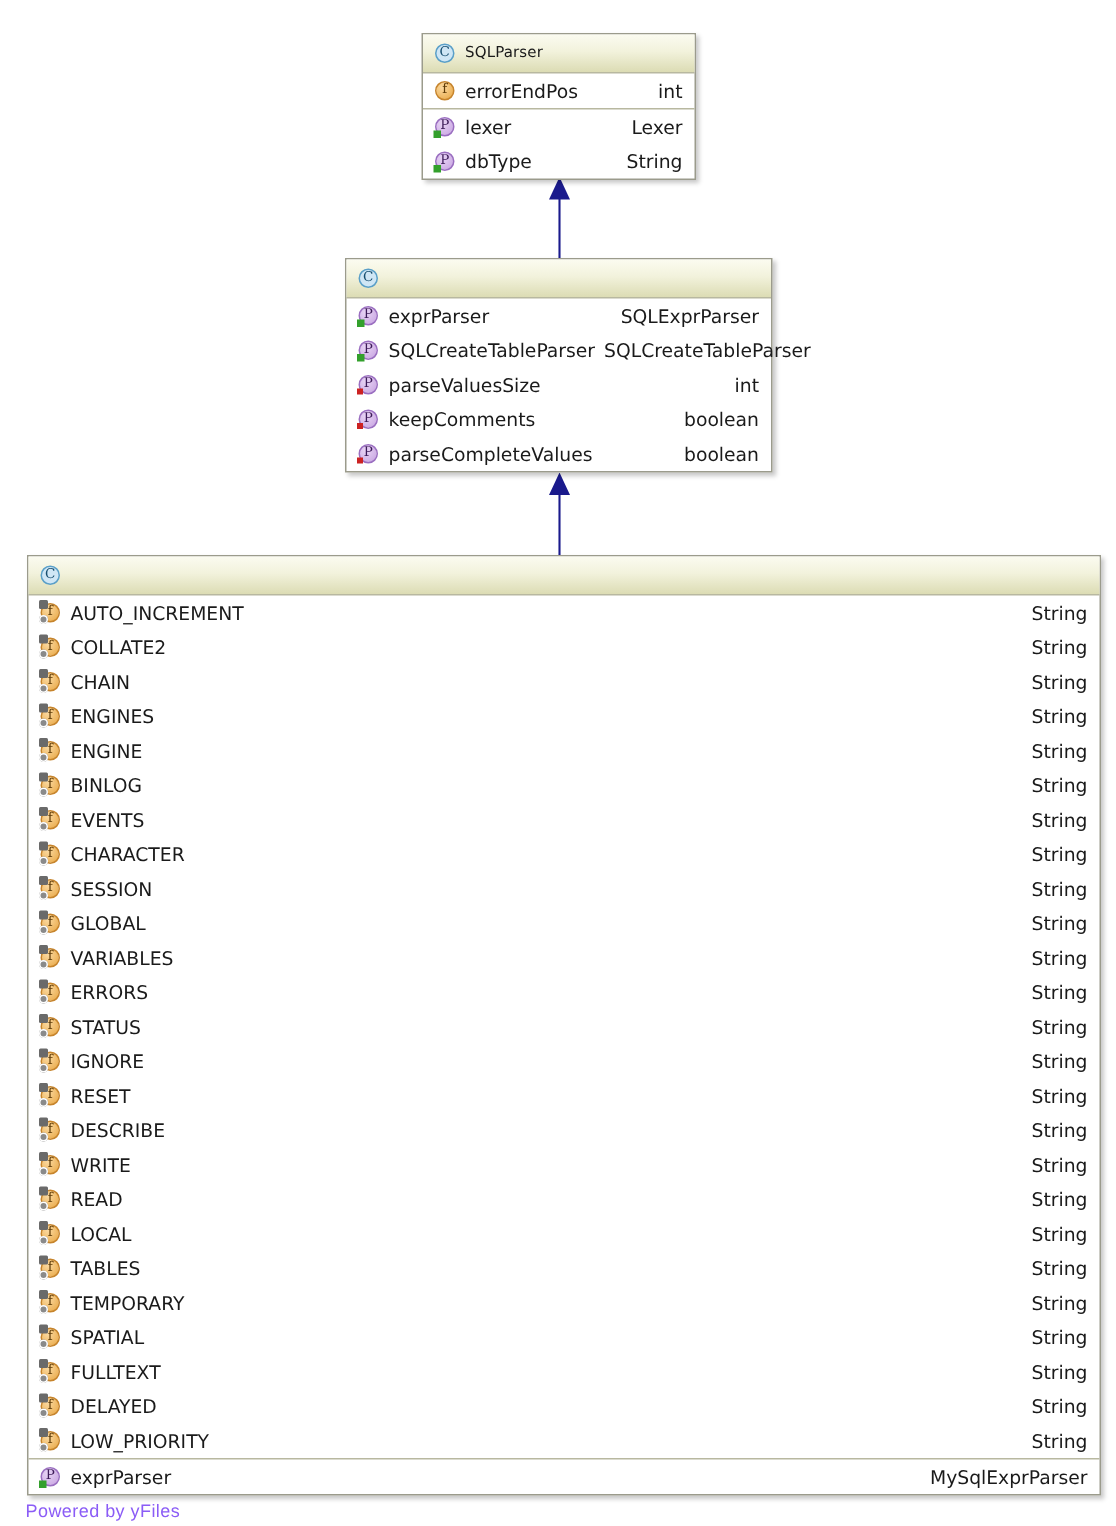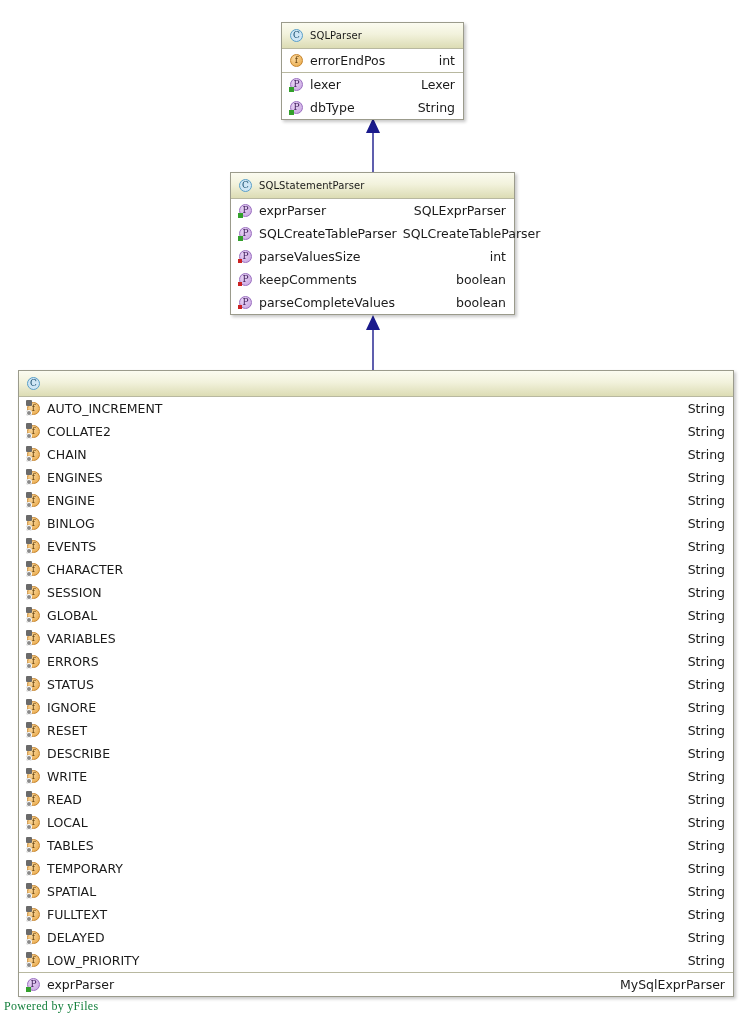--- a/index.html
+++ b/index.html
@@ -156,25 +156,25 @@
 
   
   .edge {
     position: absolute;
   }
   .edge svg { display: block; }
 
   
   .watermark {
     position: absolute;
-    left: 4px;
+    left: 17px;
     bottom: 3px;
     font-size: 12px;
-    color: #15803d;
-    font-family: Liberation Serif, serif;
+    color: #8b5cf6;
+    font-family: Liberation Sans, sans-serif;
     letter-spacing: 0.3px;
   }
 </style>
 </head>
 <body>
 
 <div class="edge" style="left:363px; top:118px; width:20px; height:54px;">
   <svg width="20" height="54" viewBox="0 0 20 54">
     <line x1="10" y1="54" x2="10" y2="13" stroke="#1a1a8c" stroke-width="1.4"></line>
     <polygon points="10,0 3,15 17,15" fill="#1a1a8c"></polygon>
@@ -227,21 +227,20 @@
       <span class="m-type">String</span>
     </div>
   </div>
 </div>
 
 <div class="uml-class" style="left:230px; top:172px; width:285px;">
   <div class="uml-header">
     <span class="ic ic-class">
         <span class="disc">C</span>
       </span>
-    <span class="cls-name">SQLStatementParser</span>
   </div>
 
   <div class="uml-section">
     <div class="uml-row">
       <span class="ic ic-prop">
           <span class="disc">P</span>
           <i class="mk-green"></i>
         </span>
       <span class="m-name">exprParser</span>
       <span class="m-spacer"></span>

